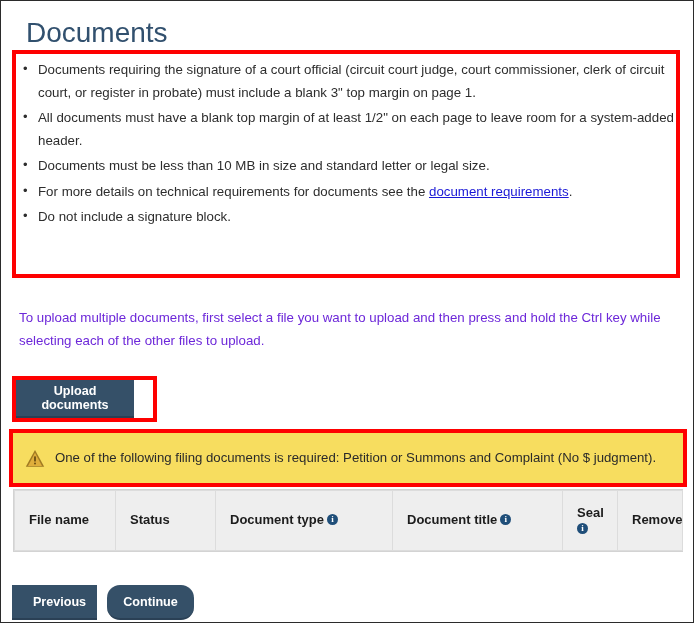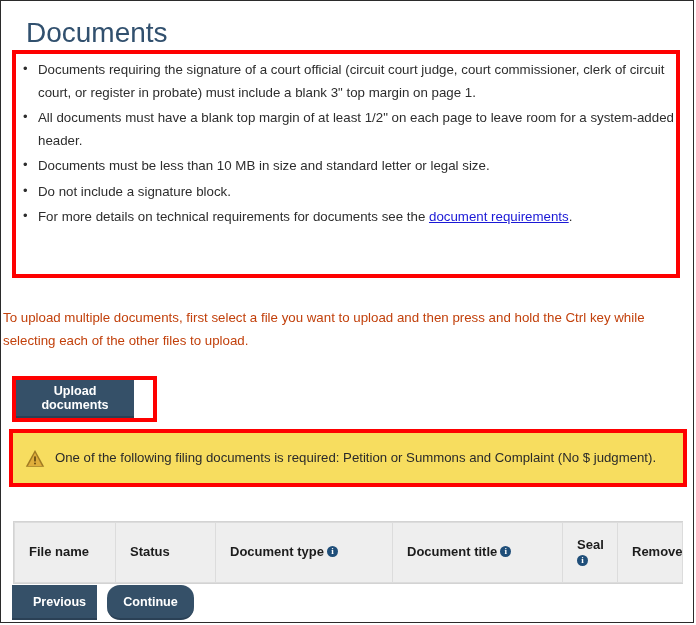--- a/index.html
+++ b/index.html
@@ -74,27 +74,27 @@
     color: #2d2d2d;
   }
   .bullets a {
     color: #1a18d6;
     text-decoration: underline;
   }
 
   
   .para {
     position: absolute;
-    left: 2px;
+    left: 18px;
     top: 306px;
     width: 652px;
     margin: 0;
     font-size: 13.3px;
     line-height: 22.5px;
-    color: #c2410c;
+    color: #6d28d9;
   }
 
   
   .btn {
     position: absolute;
     background: #355068;
     color: #ffffff;
     font-size: 12.6px;
     font-weight: bold;
     border: none;
@@ -134,21 +134,21 @@
   .warn-text {
     font-size: 13.2px;
     color: #2a2a2a;
     line-height: 16px;
   }
 
   
   .doc-table {
     position: absolute;
     left: 12px;
-    top: 520px;
+    top: 488px;
     width: 670px;
     border: 1px solid #d3d3d3;
     box-sizing: border-box;
     background: #701a75;
   }
   table.hdr {
     width: 100%;
     border-collapse: collapse;
     table-layout: fixed;
   }
@@ -209,22 +209,22 @@
 <div class="page">
 
   <h1 class="page-title">Documents</h1>
 
   <div class="redbox redbox-bullets"></div>
 
   <ul class="bullets">
     <li><span>Documents requiring the signature of a court official (circuit court judge, court commissioner, clerk of circuit court, or register in probate) must include a blank 3" top margin on page 1.</span></li>
     <li><span>All documents must have a blank top margin of at least 1/2" on each page to leave room for a system-added header.</span></li>
     <li><span>Documents must be less than 10 MB in size and standard letter or legal size.</span></li>
+    <li><span>For more details on technical requirements for documents see the </span><a href="#">document requirements</a><span>.</span></li>
     <li><span>Do not include a signature block.</span></li>
-    <li><span>For more details on technical requirements for documents see the </span><a href="#">document requirements</a><span>.</span></li>
   </ul>
 
   <p class="para">To upload multiple documents, first select a file you want to upload and then press and hold the Ctrl key while selecting each of the other files to upload.</p>
 
   <div class="redbox redbox-upload"></div>
 
   <button class="btn btn-upload">Upload documents</button>
 
   <div class="redbox redbox-warn"></div>
 

